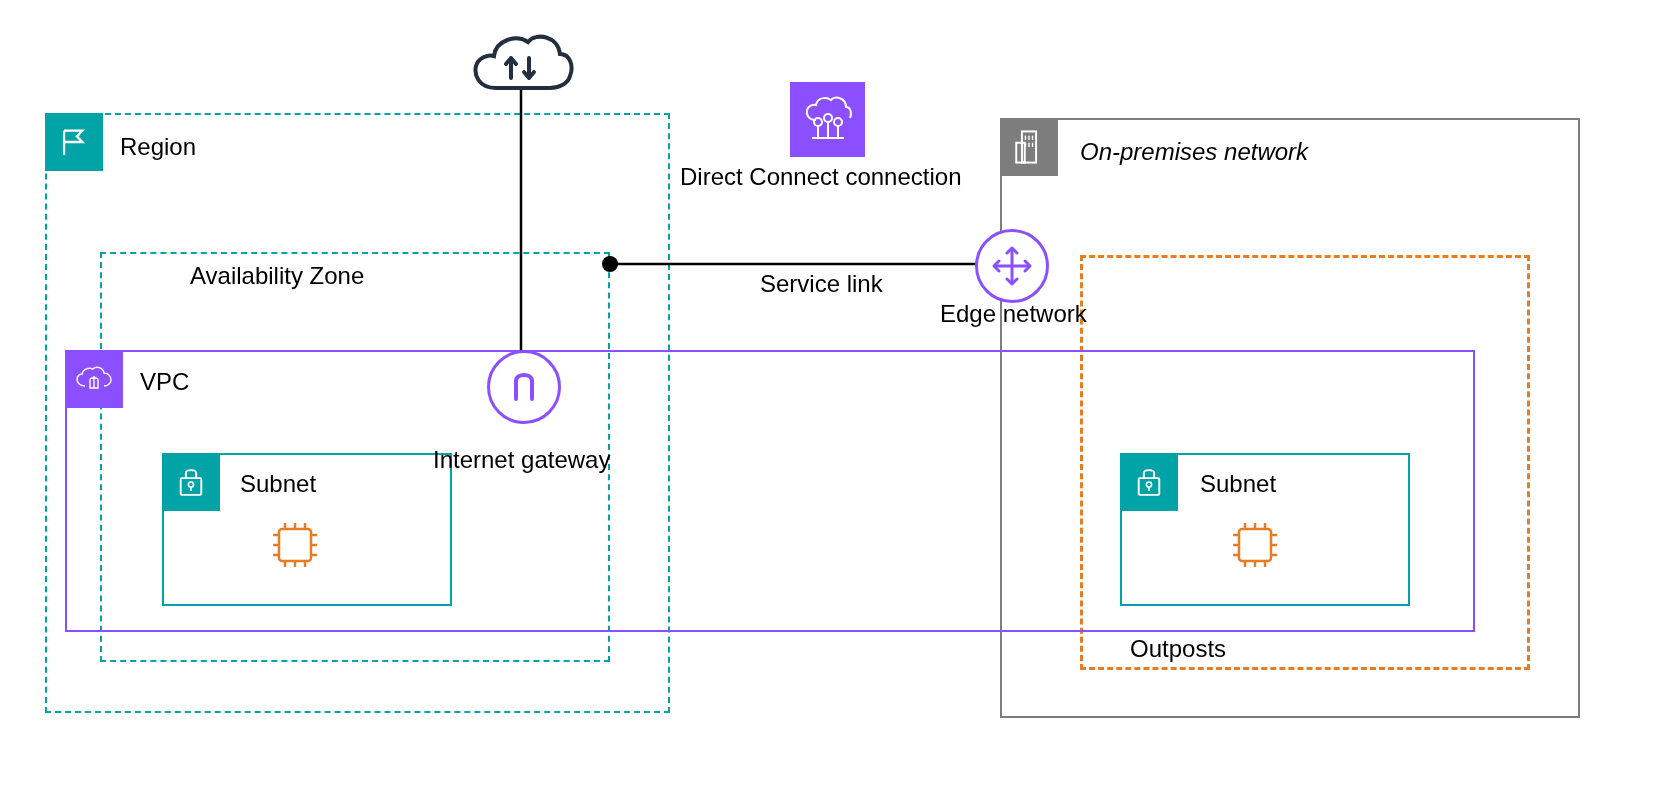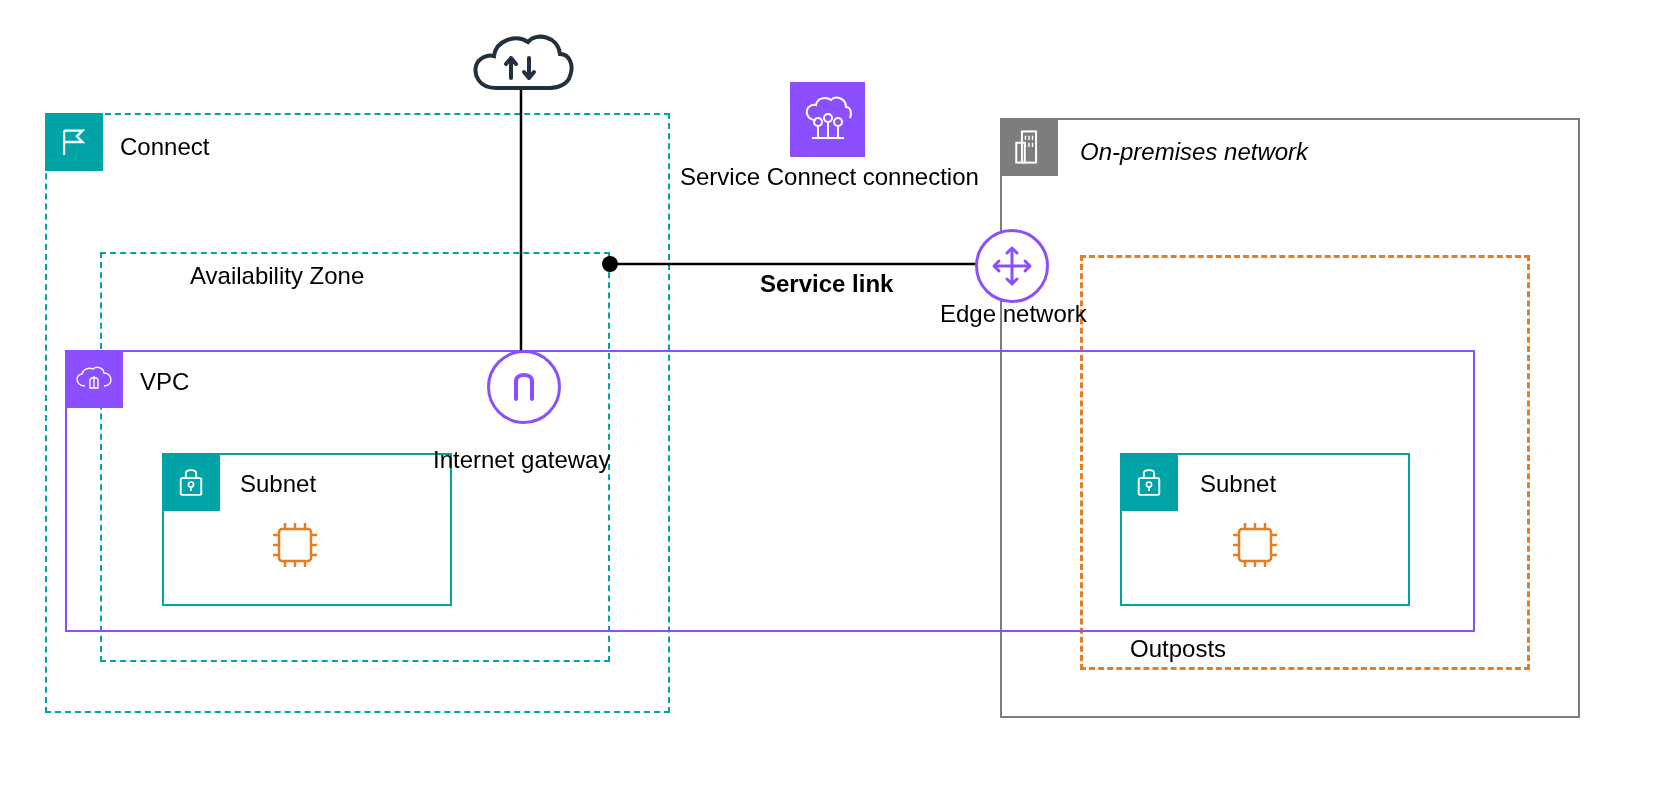--- a/index.html
+++ b/index.html
@@ -29,21 +29,21 @@
 </style>
 </head>
 <body>
 
 <div class="box" style="left:45px; top:113px; width:625px; height:600px; border:2px dashed #00a4a6;"></div>
 <div class="icon-box" style="left:45px; top:113px; width:58px; height:58px; background:#00a4a6;">
   <svg width="34" height="34" viewBox="0 0 24 24">
     <path d="M5 21V4 M5 4 H18 L14 8 L18 12 H5" fill="none" stroke="#fff" stroke-width="1.6"></path>
   </svg>
 </div>
-<div class="label" style="left:120px; top:133px;">Connect</div>
+<div class="label" style="left:120px; top:133px;">Region</div>
 
 <div class="box" style="left:100px; top:252px; width:510px; height:410px; border:2px dashed #00a4a6;"></div>
 <div class="label" style="left:190px; top:262px;">Availability Zone</div>
 
 <div class="box" style="left:1000px; top:118px; width:580px; height:600px; border:2px solid #7d7d7d;"></div>
 <div class="icon-box" style="left:1000px; top:118px; width:58px; height:58px; background:#7d7d7d;">
   <svg width="34" height="40" viewBox="0 0 24 28">
     <rect x="7" y="3" width="10" height="22" fill="none" stroke="#fff" stroke-width="1.4"></rect>
     <rect x="3" y="11" width="6" height="14" fill="none" stroke="#fff" stroke-width="1.4"></rect>
     <line x1="9.5" y1="6" x2="9.5" y2="9" stroke="#fff" stroke-width="1"></line>
@@ -140,21 +140,21 @@
   <svg width="40" height="40" viewBox="0 0 40 40">
     <path d="M12 32 L12 14 C12 6 28 6 28 14 L28 32" fill="none" stroke="#8c4fff" stroke-width="4" stroke-linecap="round"></path>
   </svg>
 </div>
 <div class="label" style="left:433px; top:446px;">Internet gateway</div>
 
 <svg style="position:absolute; left:600px; top:254px; width:410px; height:20px; overflow:visible;">
   <circle cx="10" cy="10" r="8" fill="#000"></circle>
   <line x1="10" y1="10" x2="395" y2="10" stroke="#000" stroke-width="2.5"></line>
 </svg>
-<div class="label" style="left:760px; top:270px;font-weight:bold;">Service link</div>
+<div class="label" style="left:760px; top:270px;">Service link</div>
 
 <div class="icon-box" style="left:975px; top:229px; width:68px; height:68px; background:#fff; border:3px solid #8c4fff; border-radius:50%;">
   <svg width="46" height="46" viewBox="0 0 46 46">
     <line x1="23" y1="5" x2="23" y2="41" stroke="#8c4fff" stroke-width="3"></line>
     <line x1="5" y1="23" x2="41" y2="23" stroke="#8c4fff" stroke-width="3"></line>
     <path d="M18 10 L23 5 L28 10" fill="none" stroke="#8c4fff" stroke-width="3" stroke-linecap="round" stroke-linejoin="round"></path>
     <path d="M18 36 L23 41 L28 36" fill="none" stroke="#8c4fff" stroke-width="3" stroke-linecap="round" stroke-linejoin="round"></path>
     <path d="M10 18 L5 23 L10 28" fill="none" stroke="#8c4fff" stroke-width="3" stroke-linecap="round" stroke-linejoin="round"></path>
     <path d="M36 18 L41 23 L36 28" fill="none" stroke="#8c4fff" stroke-width="3" stroke-linecap="round" stroke-linejoin="round"></path>
   </svg>
@@ -166,13 +166,13 @@
     <path d="M16 28 C8 28 6 22 7 18 C8 14 13 12 16 13 C17 6 26 4 31 8 C35 3 46 6 46 15 C51 15 52 22 50 26" fill="none" stroke="#fff" stroke-width="2"></path>
     <circle cx="18" cy="30" r="4" fill="none" stroke="#fff" stroke-width="2"></circle>
     <circle cx="28" cy="26" r="4" fill="none" stroke="#fff" stroke-width="2"></circle>
     <circle cx="38" cy="30" r="4" fill="none" stroke="#fff" stroke-width="2"></circle>
     <line x1="18" y1="34" x2="18" y2="46" stroke="#fff" stroke-width="2"></line>
     <line x1="28" y1="30" x2="28" y2="46" stroke="#fff" stroke-width="2"></line>
     <line x1="38" y1="34" x2="38" y2="46" stroke="#fff" stroke-width="2"></line>
     <line x1="12" y1="46" x2="44" y2="46" stroke="#fff" stroke-width="2"></line>
   </svg>
 </div>
-<div class="label" style="left:680px; top:163px;">Service Connect connection</div>
+<div class="label" style="left:680px; top:163px;">Direct Connect connection</div>
 
 </body></html>

